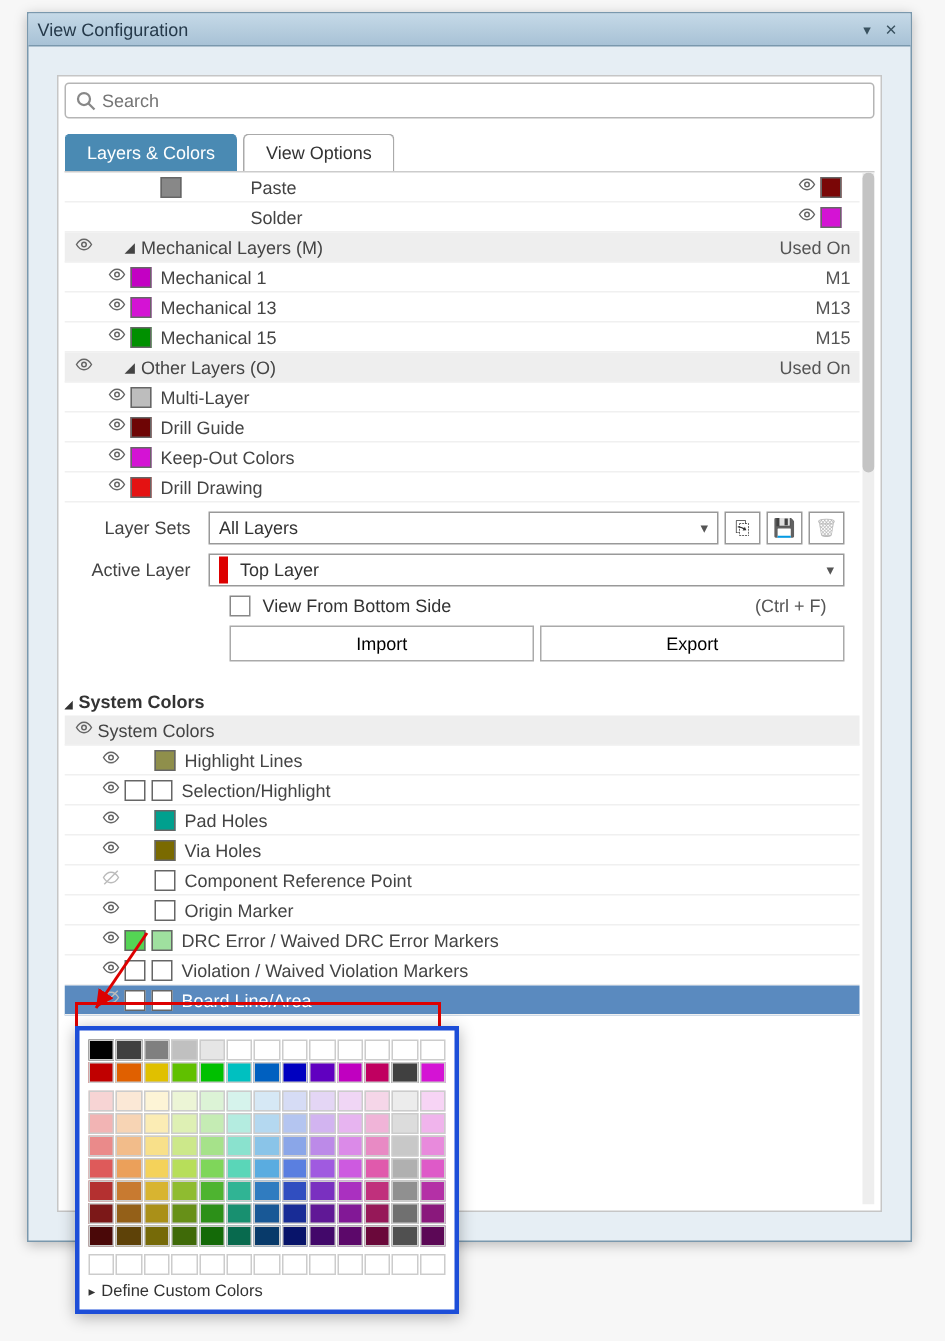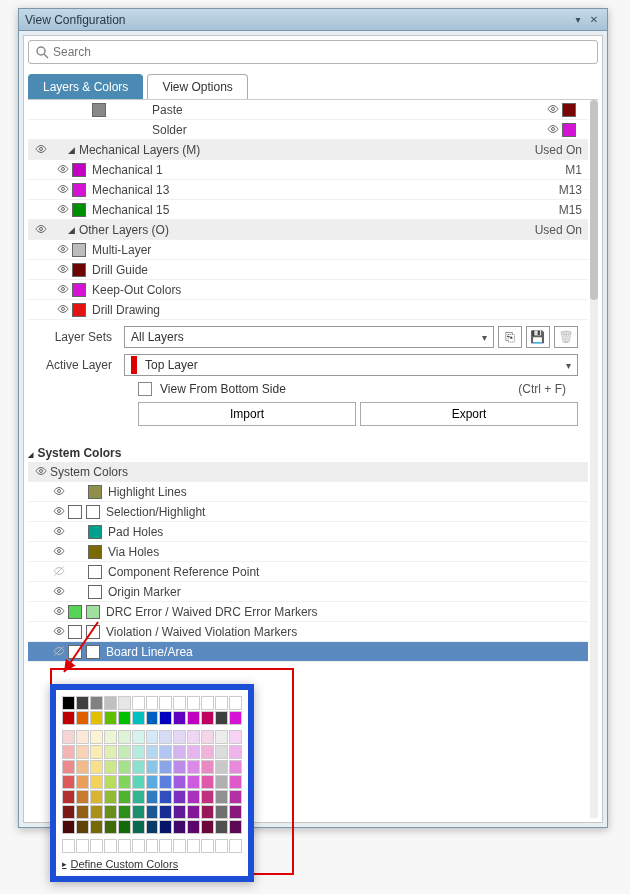--- a/index.html
+++ b/index.html
@@ -2,21 +2,21 @@
 <html><head>
 <meta charset="utf-8">
 <style>
   * { box-sizing: border-box; margin: 0; padding: 0; font-family: "Segoe UI", Tahoma, sans-serif; }
   body { background: #f0f0f0; width: 630px; height: 894px; position: relative; overflow: hidden; font-size: 12px; color: #333; }
   .bg-canvas { position: absolute; inset: 0; background: #f7f7f7; }
   .panel { position: absolute; left: 18px; top: 8px; width: 590px; height: 820px; background: #e6eef4; border: 1px solid #7a98ad; box-shadow: 0 2px 8px rgba(0,0,0,.25); display: flex; flex-direction: column; }
   .titlebar { background: linear-gradient(to bottom,#c5d9e7,#a8c2d6); height: 22px; display: flex; align-items: center; padding: 0 6px; border-bottom: 1px solid #7a98ad; }
   .titlebar .t { font-weight: normal; font-size: 12px; color: #25394a; flex: 1; }
   .titlebar .btn { width: 14px; height: 14px; margin-left: 2px; display: flex; align-items: center; justify-content: center; cursor: pointer; color: #3a5260; font-size: 10px; }
-  .inner { flex: 1; background: #fff; margin: 4px; border: 1px solid #c6c6c6; display: flex; flex-direction: column; padding: 4px; position: relative; }
+  .inner { flex: 1; background: #fff; margin: 19px; border: 1px solid #c6c6c6; display: flex; flex-direction: column; padding: 4px; position: relative; }
   .search { display: flex; align-items: center; border: 1px solid #b5b5b5; border-radius: 3px; height: 24px; padding: 0 6px; background: #fff; }
   .search svg { width: 14px; height: 14px; fill: none; stroke: #888; stroke-width: 1.5; margin-right: 4px; }
   .search input { border: none; outline: none; flex: 1; font-size: 12px; color: #888; }
   .tabs { display: flex; gap: 4px; margin-top: 10px; }
   .tab { padding: 5px 14px; font-size: 12px; border: 1px solid #aaa; border-bottom: none; border-radius: 4px 4px 0 0; background: #fff; cursor: pointer; }
   .tab.active { background: #4a8ab3; color: #fff; border-color: #4a8ab3; }
   .list-area { border-top: 1px solid #ccc; flex: 1; overflow-y: hidden; position: relative; padding-right: 10px; }
   .row { display: flex; align-items: center; height: 20px; padding-left: 4px; font-size: 12px; color: #444; border-bottom: 1px solid #f0f0f0; }
   .row .vis { width: 18px; text-align: center; color: #666; font-size: 10px; }
   .row .sw { width: 14px; height: 14px; border: 1px solid #666; margin-right: 6px; }
@@ -38,21 +38,21 @@
   .check-row .hint { margin-left: auto; color: #555; padding-right: 12px; }
   .btn-row { display: flex; gap: 4px; padding-left: 100px; }
   .btn-row button { flex: 1; height: 24px; border: 1px solid #aaa; background: #fff; font-size: 12px; cursor: pointer; }
   .section-title { margin-top: 16px; font-size: 12px; font-weight: bold; padding: 2px 0; }
   .section-title::before { content: "◢"; font-size: 7px; margin-right: 4px; }
   .syscolors-list .row { padding-left: 4px; }
   .row.selected { background: #5a8abf; color: #fff; }
   .scrolltrack { position: absolute; right: 0; top: 0; bottom: 0; width: 8px; background: #eee; }
   .scrollthumb { position: absolute; right: 0; top: 0; width: 8px; height: 200px; background: #c4c4c4; border-radius: 4px; }
 
-  .color-popup { position: absolute; left: 50px; top: 684px; width: 204px; border: 6px solid #1d4ed8; background: #fff; box-shadow: 0 2px 10px rgba(0,0,0,.3); padding: 6px; z-index: 20; text-decoration: underline; }
+  .color-popup { position: absolute; left: 50px; top: 684px; width: 256px; border: 3px solid #1d4ed8; background: #fff; box-shadow: 0 2px 10px rgba(0,0,0,.3); padding: 6px; z-index: 20; }
   .color-popup .prow { display: flex; gap: 1px; margin-bottom: 1px; }
   .color-popup .cell { flex: 1; height: 14px; border: 1px solid #ccc; }
   .color-popup .sep { height: 4px; }
   .color-popup .define { font-size: 11px; padding-top: 4px; display: flex; align-items: center; }
   .color-popup .define::before { content: "▸"; margin-right: 4px; font-size: 9px; }
 
   .annot-border { position: absolute; border: 2px solid #d00; pointer-events: none; }
   .annot1 { left: 50px; top: 668px; width: 244px; height: 207px; }
   .arrow { position: absolute; left: 60px; top: 620px; width: 40px; height: 60px; pointer-events: none; }
 </style>

